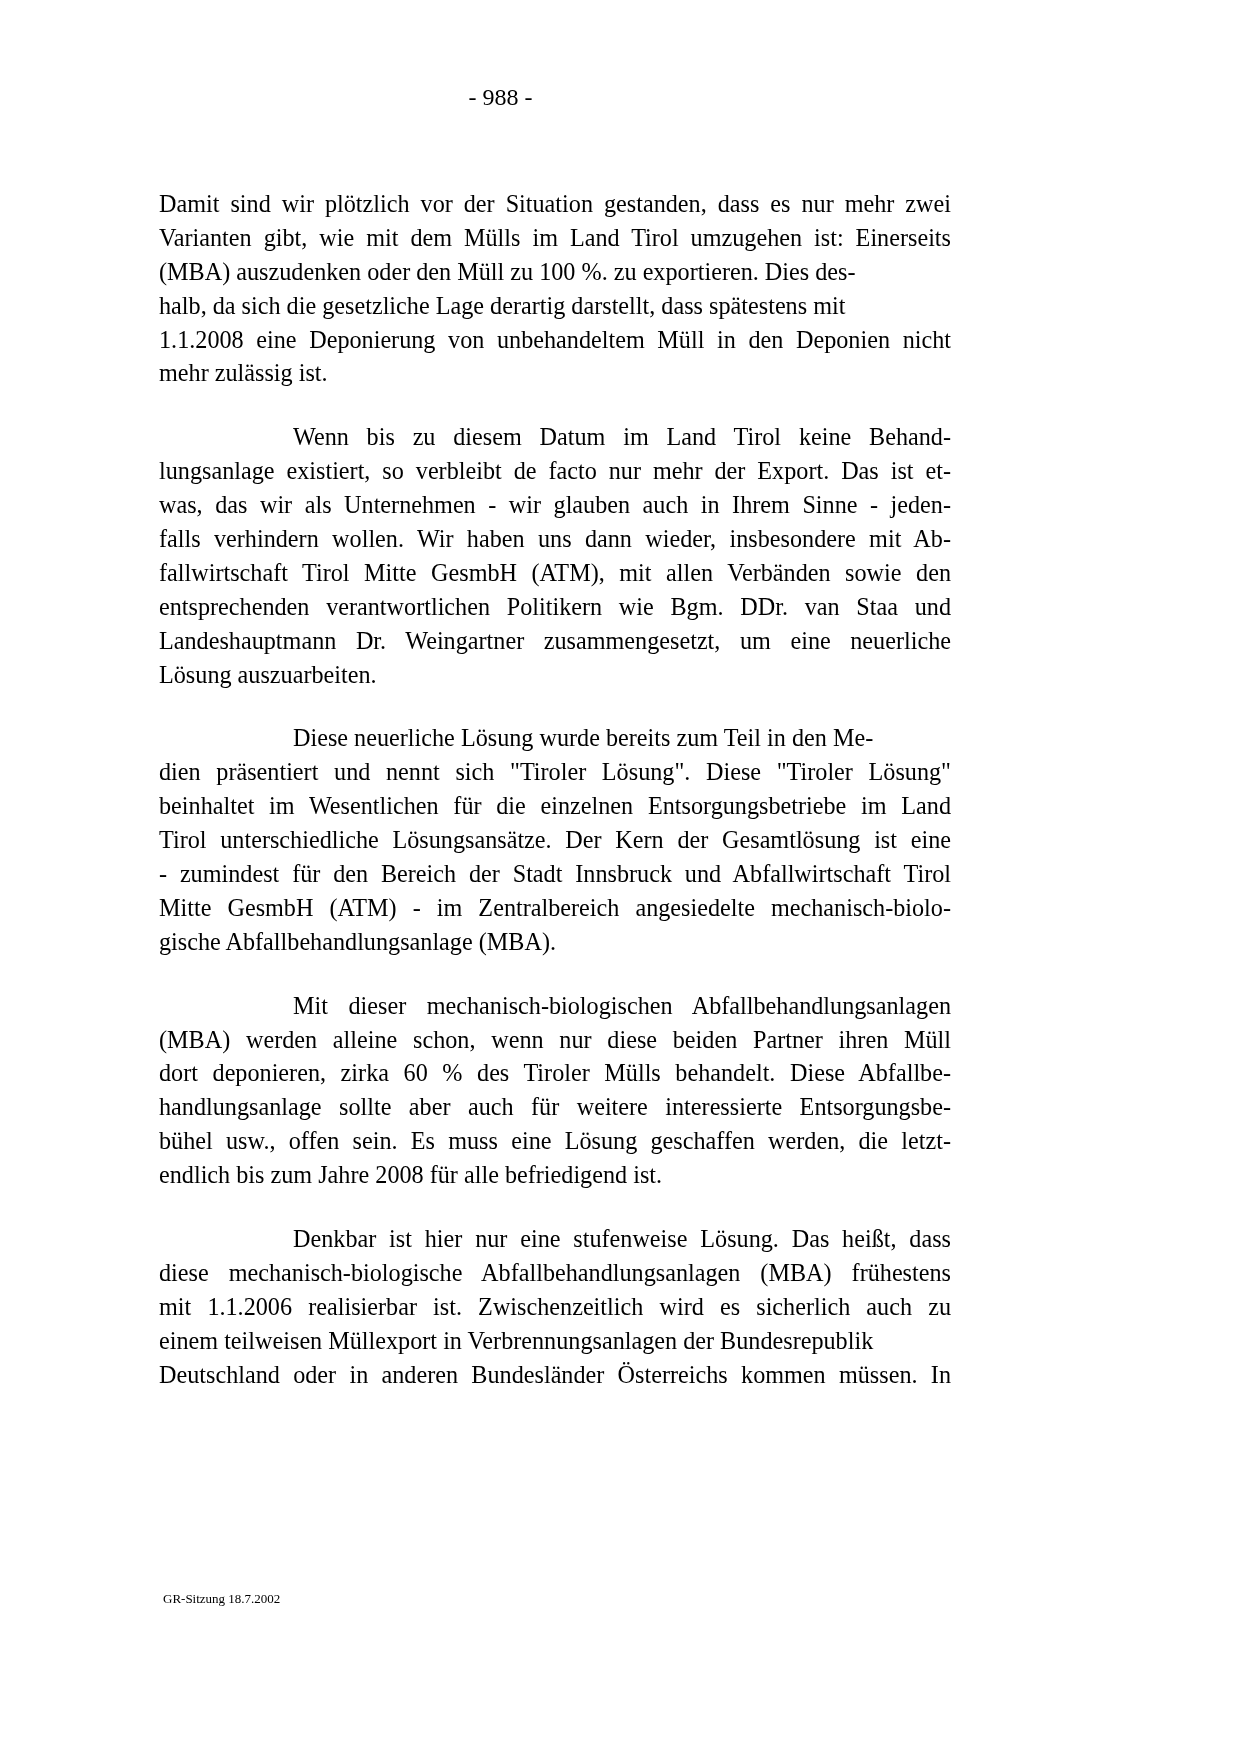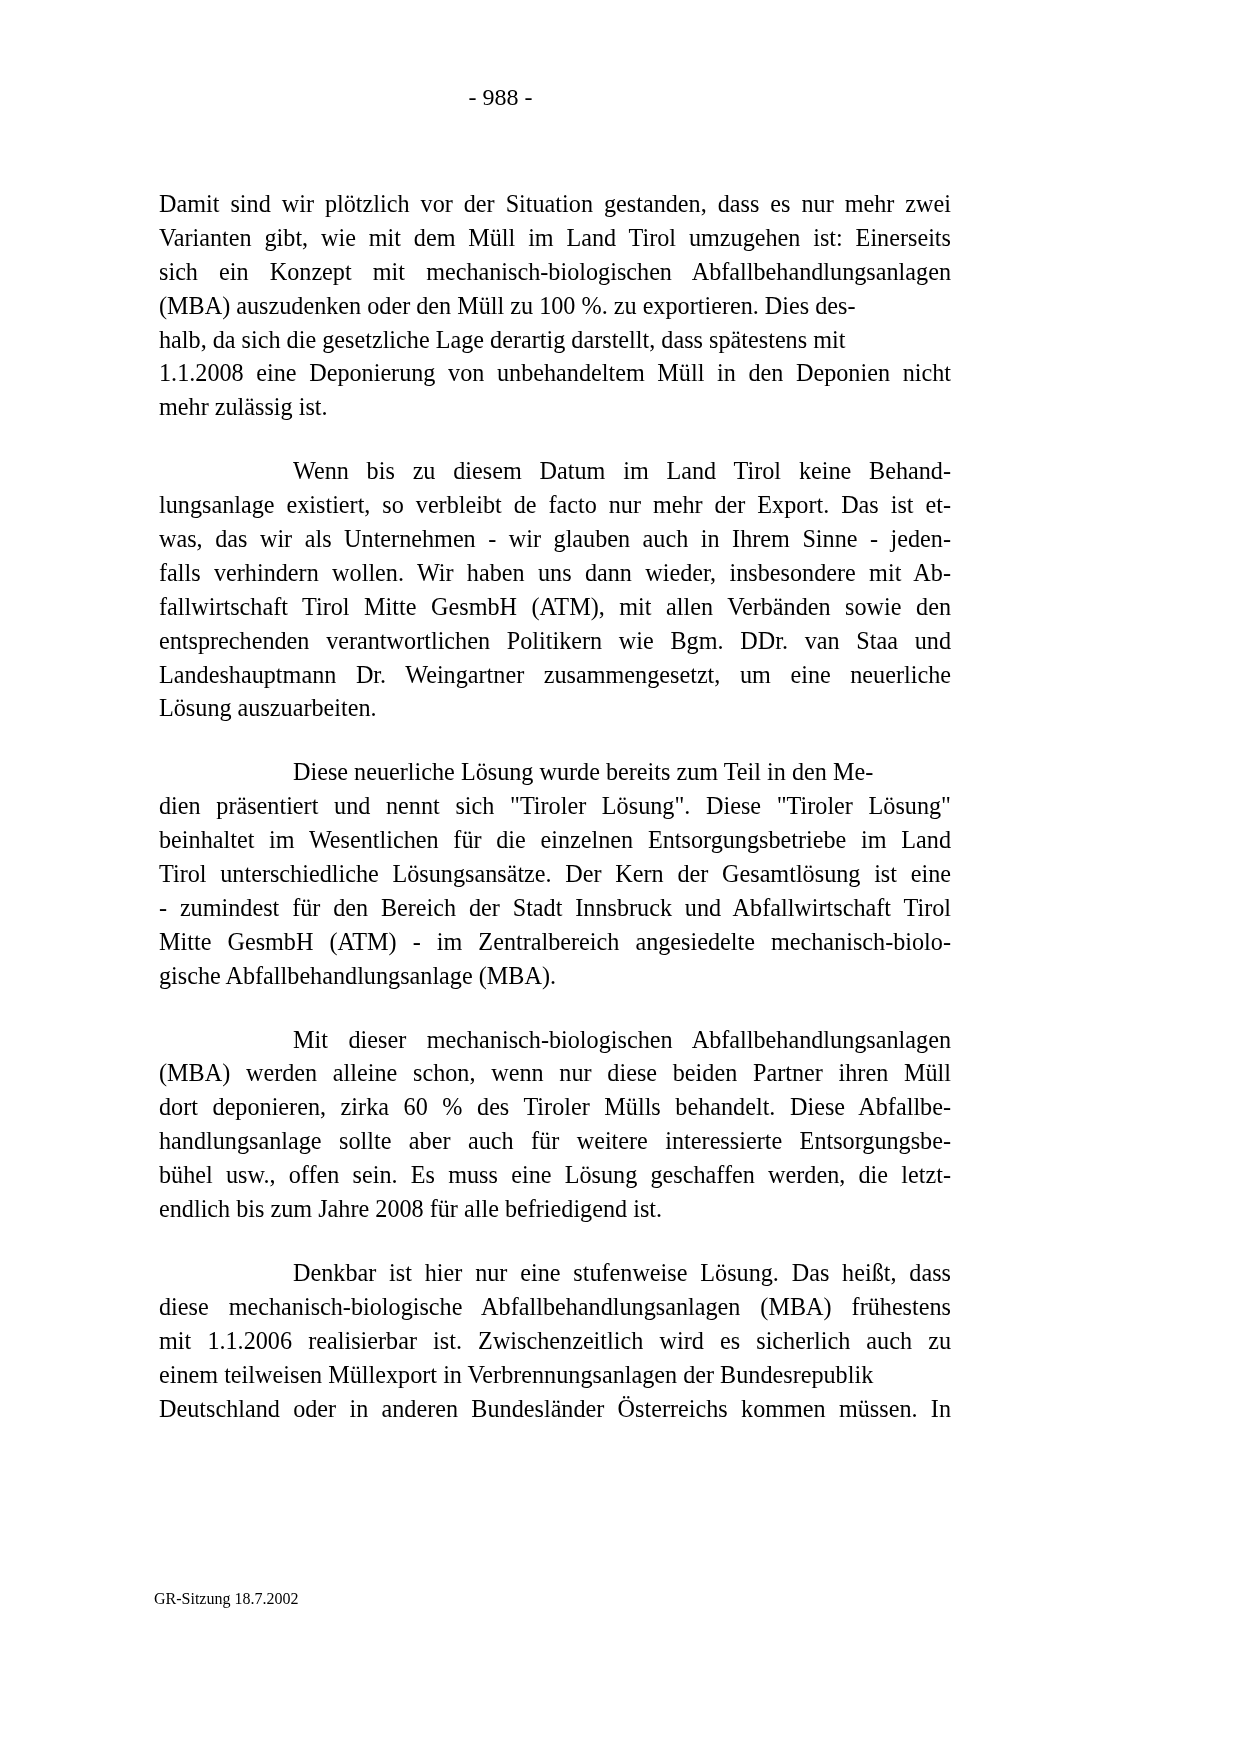--- a/index.html
+++ b/index.html
@@ -4,31 +4,30 @@
 <style>
   html, body { margin: 0; padding: 0; background: #ffffff; }
   body { width: 1240px; height: 1755px; position: relative; overflow: hidden;
          font-family: "Liberation Serif", "DejaVu Serif", serif; color: #000; }
   .page-number { position: absolute; top: 82px; left: 0; width: 1001px; text-align: center;
                  font-size: 24px; line-height: 30px; }
   .body-text { position: absolute; top: 187px; left: 159px; width: 792px; }
   .line { display: block; height: 33.9px; line-height: 33.9px; font-size: 24.2px; white-space: nowrap; }
   .line.justify { text-align: justify; text-align-last: justify; }
   .line.indent { padding-left: 134px; margin-top: 30px; }
-  .footer { position: absolute; top: 1589px; left: 154px; font-size: 16px; line-height: 20px; text-align: right; }
+  .footer { position: absolute; top: 1589px; left: 163px; font-size: 13px; line-height: 20px; text-align: right; }
 </style>
 </head>
 <body>
 
 <div>
   <div class="page-number">- 988 -</div>
   <div class="body-text" id="body-text">
       <span class="line justify">Damit sind wir plötzlich vor der Situation gestanden, dass es nur mehr zwei</span>
-      <span class="line justify">Varianten gibt, wie mit dem Müll im Land Tirol umzugehen ist: Einerseits</span>
-      <span class="line justify">sich ein Konzept mit mechanisch-biologischen Abfallbehandlungsanlagen</span>
+      <span class="line justify">Varianten gibt, wie mit dem Mülls im Land Tirol umzugehen ist: Einerseits</span>
       <span class="line">(MBA) auszudenken oder den Müll zu 100 %. zu exportieren. Dies des-</span>
       <span class="line">halb, da sich die gesetzliche Lage derartig darstellt, dass spätestens mit</span>
       <span class="line justify">1.1.2008 eine Deponierung von unbehandeltem Müll in den Deponien nicht</span>
       <span class="line">mehr zulässig ist.</span>
       <span class="line justify indent">Wenn bis zu diesem Datum im Land Tirol keine Behand-</span>
       <span class="line justify">lungsanlage existiert, so verbleibt de facto nur mehr der Export. Das ist et-</span>
       <span class="line justify">was, das wir als Unternehmen - wir glauben auch in Ihrem Sinne - jeden-</span>
       <span class="line justify">falls verhindern wollen. Wir haben uns dann wieder, insbesondere mit Ab-</span>
       <span class="line justify">fallwirtschaft Tirol Mitte GesmbH (ATM), mit allen Verbänden sowie den</span>
       <span class="line justify">entsprechenden verantwortlichen Politikern wie Bgm. DDr. van Staa und</span>

